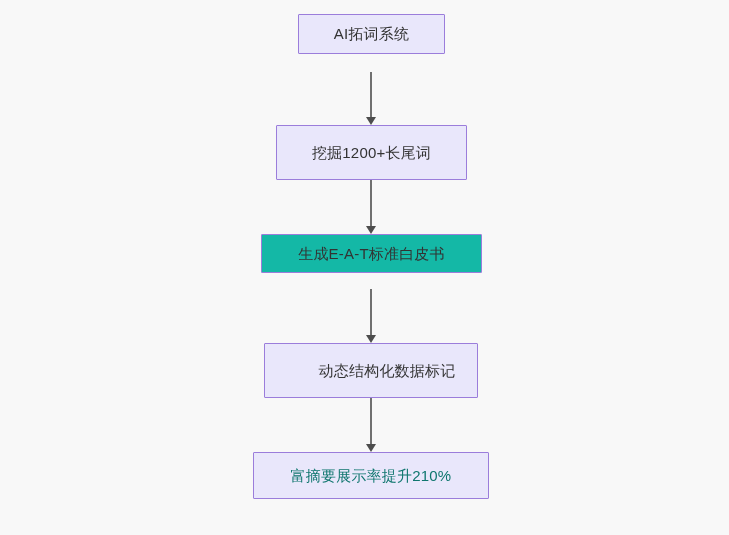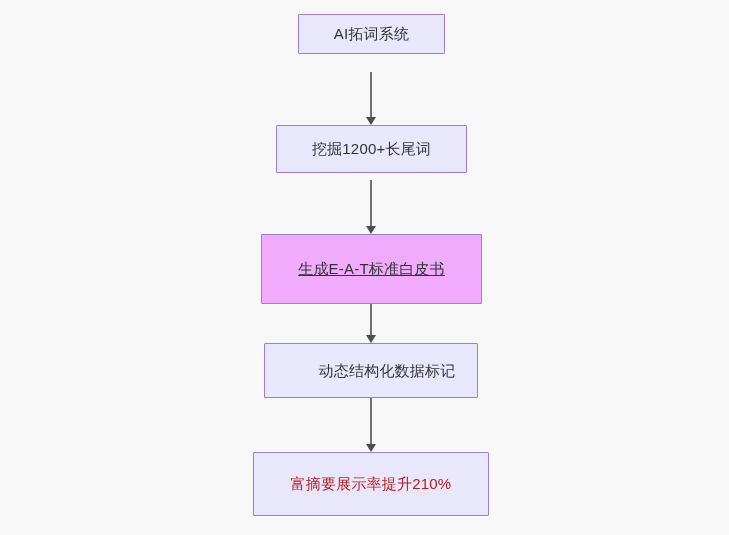--- a/index.html
+++ b/index.html
@@ -78,25 +78,25 @@
       <div class="edge-line" style="height: 47px; background: rgb(112, 112, 112);"></div>
       <div class="edge-head" style="border-top-color: rgb(77, 77, 77);"></div>
     </div>
     <div class="edge" style="left: 363px; top: 398px; width: 16px; height: 54px;">
       <div class="edge-line" style="height: 47px; background: rgb(112, 112, 112);"></div>
       <div class="edge-head" style="border-top-color: rgb(77, 77, 77);"></div>
     </div>
     <div class="node" style="left: 298px; top: 14px; width: 147px; height: 40px; background: rgb(233, 231, 251); border-color: rgb(155, 125, 219); color: rgb(51, 51, 51);">
       <span class="node-label">AI拓词系统</span>
     </div>
-    <div class="node" style="left: 276px; top: 125px; width: 191px; height: 48px; background: rgb(233, 231, 251); border-color: rgb(155, 125, 219); color: rgb(51, 51, 51);">
+    <div class="node" style="left: 276px; top: 125px; width: 191px; height: 55px; background: rgb(233, 231, 251); border-color: rgb(155, 125, 219); color: rgb(51, 51, 51);">
       <span class="node-label">挖掘1200+长尾词</span>
     </div>
-    <div class="node" style="left: 261px; top: 234px; width: 221px; height: 70px; background: #f0abfc; border-color: rgb(155, 125, 219); color: rgb(51, 51, 51); text-decoration: underline;">
+    <div class="node" style="left: 261px; top: 234px; width: 221px; height: 39px; background: #14b8a6; border-color: rgb(155, 125, 219); color: rgb(51, 51, 51);">
       <span class="node-label">生成E-A-T标准白皮书</span>
     </div>
     <div class="node" style="left: 264px; top: 343px; width: 214px; height: 55px; background: rgb(233, 231, 251); border-color: rgb(155, 125, 219); color: rgb(51, 51, 51); padding-left: 32px;">
       <span class="node-label">动态结构化数据标记</span>
     </div>
-    <div class="node" style="left: 253px; top: 452px; width: 236px; height: 64px; background: rgb(233, 231, 251); border-color: rgb(155, 125, 219); color: #b91c1c;">
+    <div class="node" style="left: 253px; top: 452px; width: 236px; height: 47px; background: rgb(233, 231, 251); border-color: rgb(155, 125, 219); color: #0f766e;">
       <span class="node-label">富摘要展示率提升210%</span>
     </div>
   </div>
 
 </body></html>

